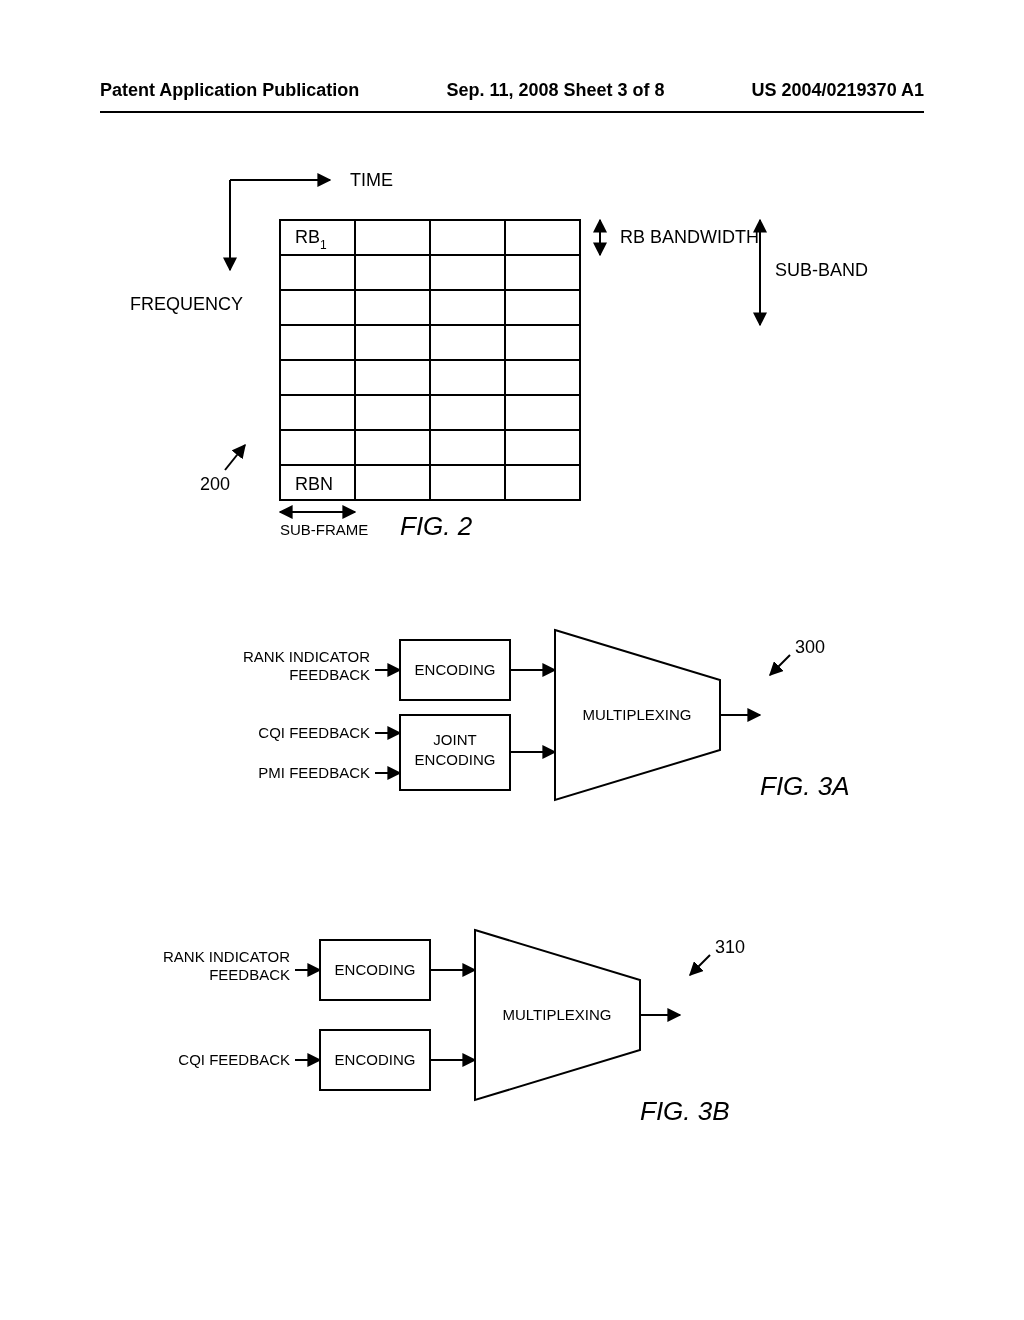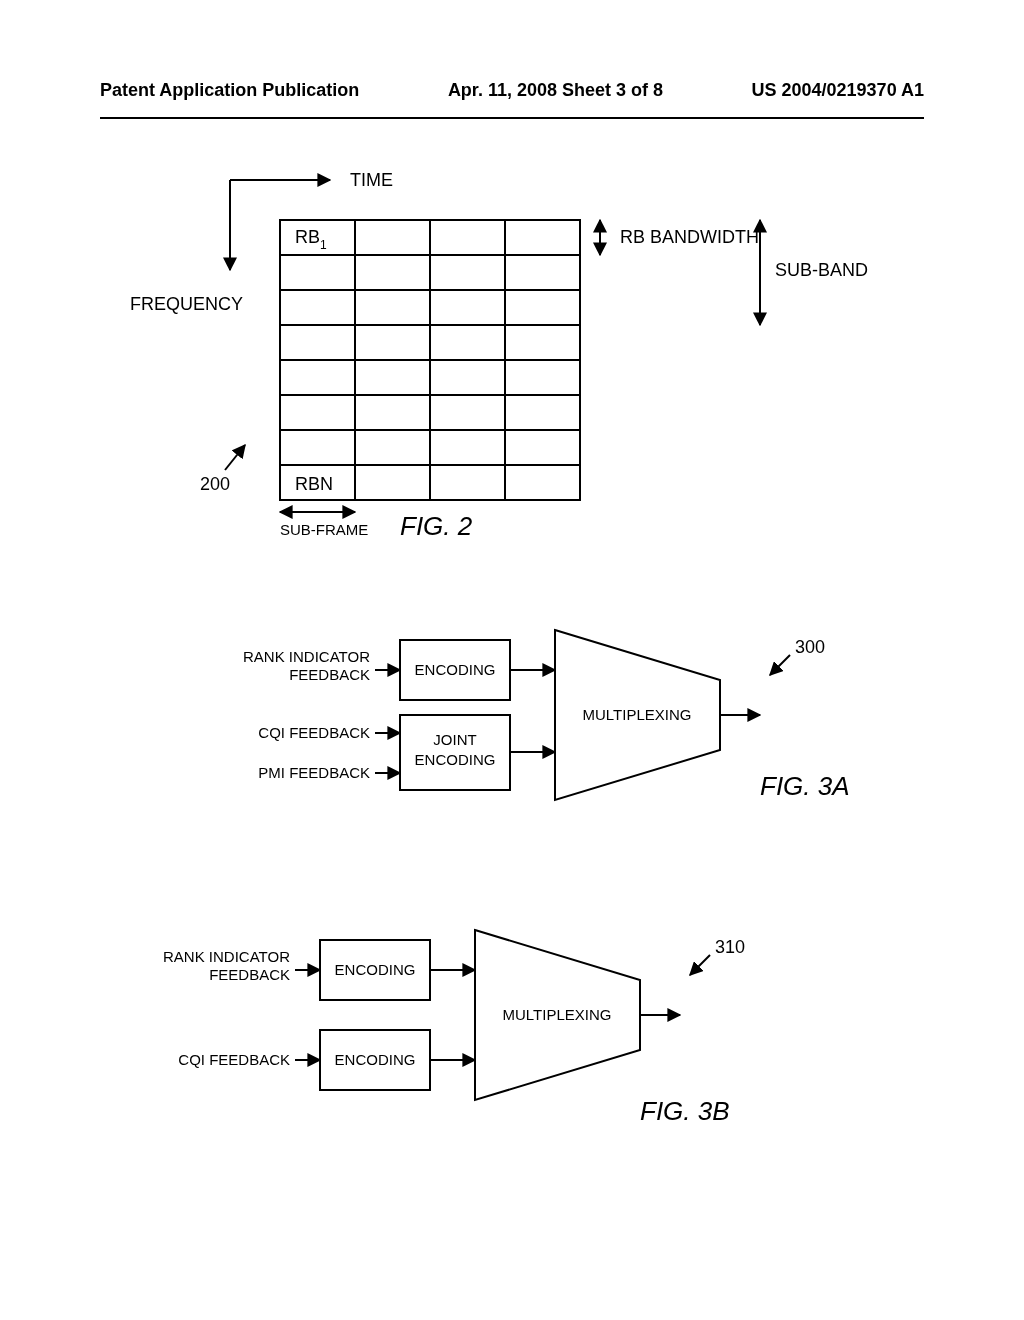--- a/index.html
+++ b/index.html
@@ -15,21 +15,21 @@
     position: relative;
     width: 1024px;
     height: 1320px;
   }
   .header {
     position: absolute;
     top: 80px;
     left: 100px;
     right: 100px;
     border-bottom: 2px solid #000;
-    padding-bottom: 16px;
+    padding-bottom: 10px;
     font-size: 18px;
     font-weight: bold;
     display: flex;
     justify-content: space-between;
     white-space: nowrap;
   }
   svg.diagram {
     position: absolute;
     top: 140px;
     left: 0;
@@ -41,21 +41,21 @@
   .lbl-sm { font-size: 15px; }
   .figlabel { font-size: 26px; font-weight: 500; font-style: italic; }
   .sub { font-size: 12px; }
 </style>
 </head>
 <body>
 <div class="page">
 
 <div class="header">
   <span>Patent Application Publication</span>
-  <span>Apr. 11, 2008  Sheet 3 of 8</span>
+  <span>Sep. 11, 2008  Sheet 3 of 8</span>
   <span>US 2004/0219370 A1</span>
 </div>
 
 <svg class="diagram" viewBox="0 0 1024 1180">
   <defs>
     <marker id="arrow" viewBox="0 0 10 10" refX="9" refY="5" markerWidth="7" markerHeight="7" orient="auto-start-reverse">
       <path d="M 0 0 L 10 5 L 0 10 z" fill="#000"></path>
     </marker>
   </defs>
 

